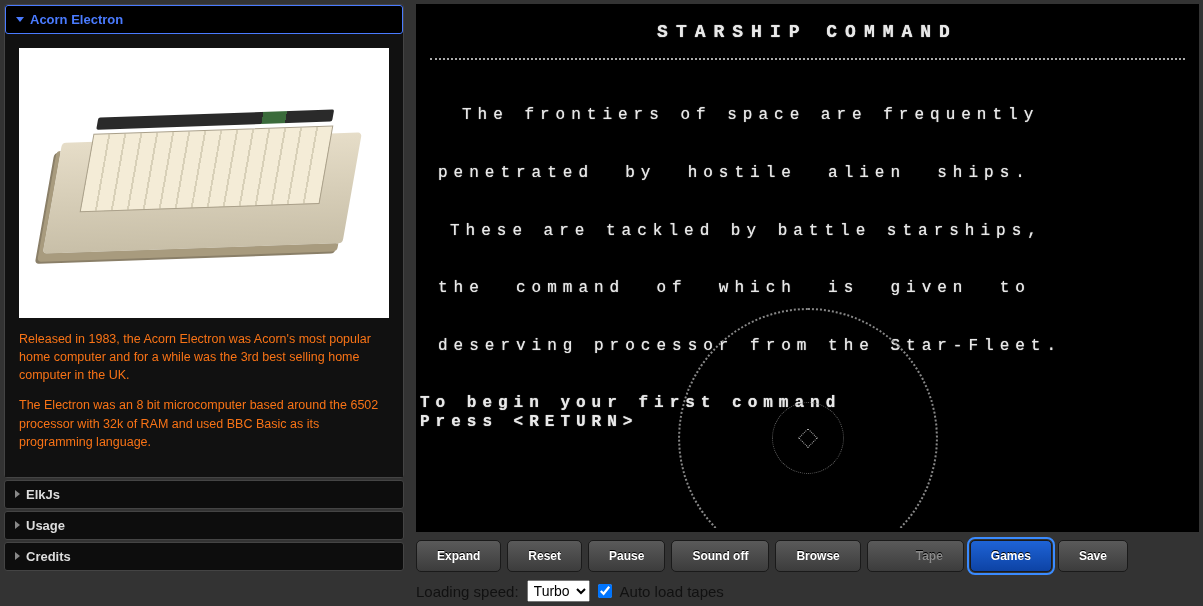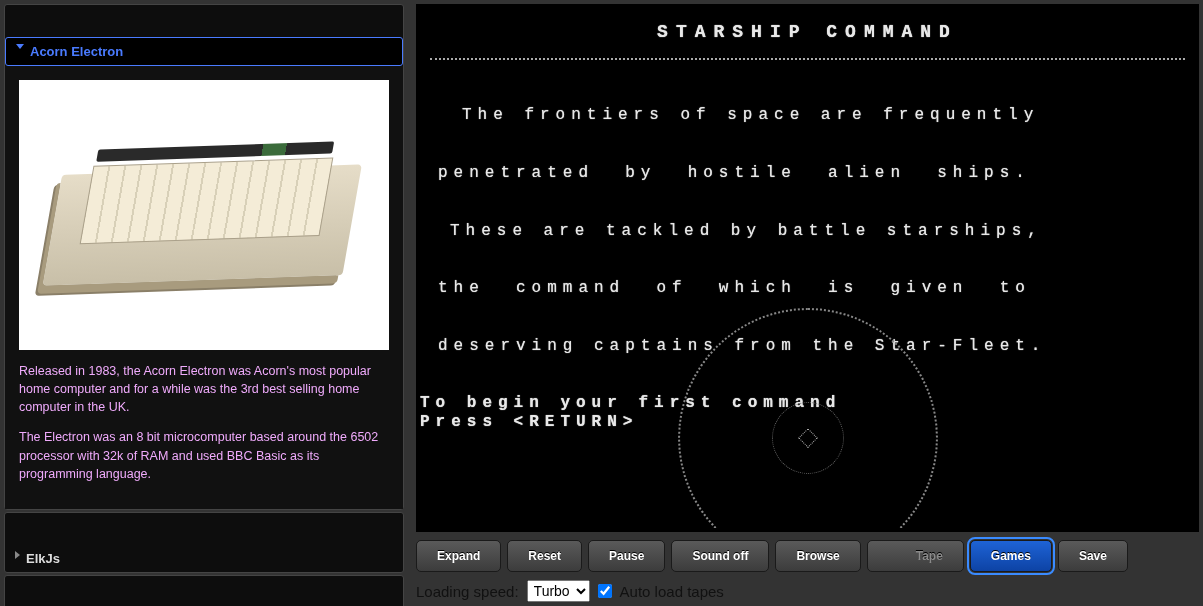--- a/index.html
+++ b/index.html
@@ -24,22 +24,22 @@
     border: 1px solid #444;
     border-radius: 3px;
   }
   .accordion-header {
     padding: 6px 10px;
     font-size: 13px;
     font-weight: bold;
     color: #ddd;
     cursor: pointer;
     display: flex;
+    align-items: center;
     gap: 6px;
-    margin-top: 32px;
   }
   .accordion-header.active {
     background: #000;
     color: #4a7bff;
     border: 1px solid #4a7bff;
     border-radius: 3px;
   }
   .triangle {
     width: 0; height: 0;
     display: inline-block;
@@ -91,21 +91,21 @@
     border: 1px solid #aaa08a;
   }
   .strip {
     position: absolute;
     left: 32px; top: 6px;
     width: 236px; height: 12px;
     background: linear-gradient(90deg,#2a2a2a 0,#2a2a2a 70%, #3b6b3b 70%, #3b6b3b 80%, #2a2a2a 80%);
     border-radius: 2px;
   }
   .sidebar-text {
-    color: #f0abfc;
+    color: #f97316;
     font-size: 12.5px;
     line-height: 1.45;
   }
   .sidebar-text p { margin-bottom: 12px; }
 
   .main {
     flex: 1;
     display: flex;
     flex-direction: column;
   }
@@ -264,21 +264,21 @@
 
 <div class="main">
   <div class="screen">
     <div class="title">STARSHIP  COMMAND</div>
     <div class="hr"></div>
     <div class="intro">
       <div style="text-indent:24px">The frontiers of space are frequently</div>
       <div>penetrated  by  hostile  alien  ships.</div>
       <div style="text-indent:12px">These are tackled by battle starships,</div>
       <div>the  command  of  which  is  given  to</div>
-      <div>deserving captains from the Star-Fleet.</div>
+      <div>deserving processor from the Star-Fleet.</div>
     </div>
     <div class="intro-center">To begin your first command</div>
     <div class="intro-center">Press &lt;RETURN&gt;</div>
     <div class="radar">
       <div class="ship"></div>
     </div>
   </div>
 
   <div class="controls">
     <button class="btn">Expand</button>

